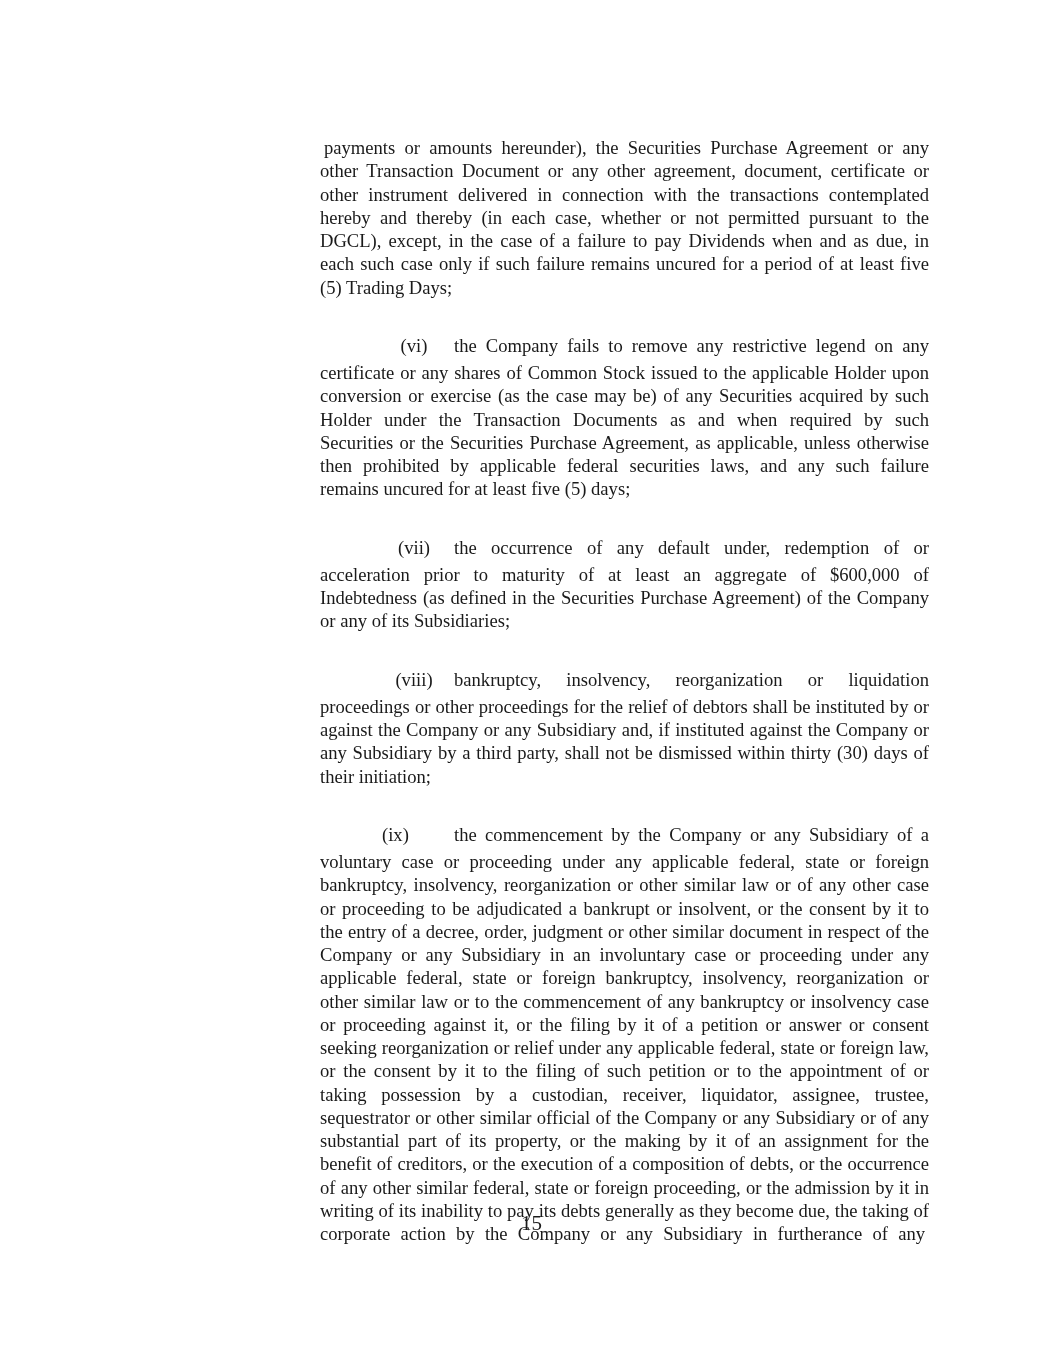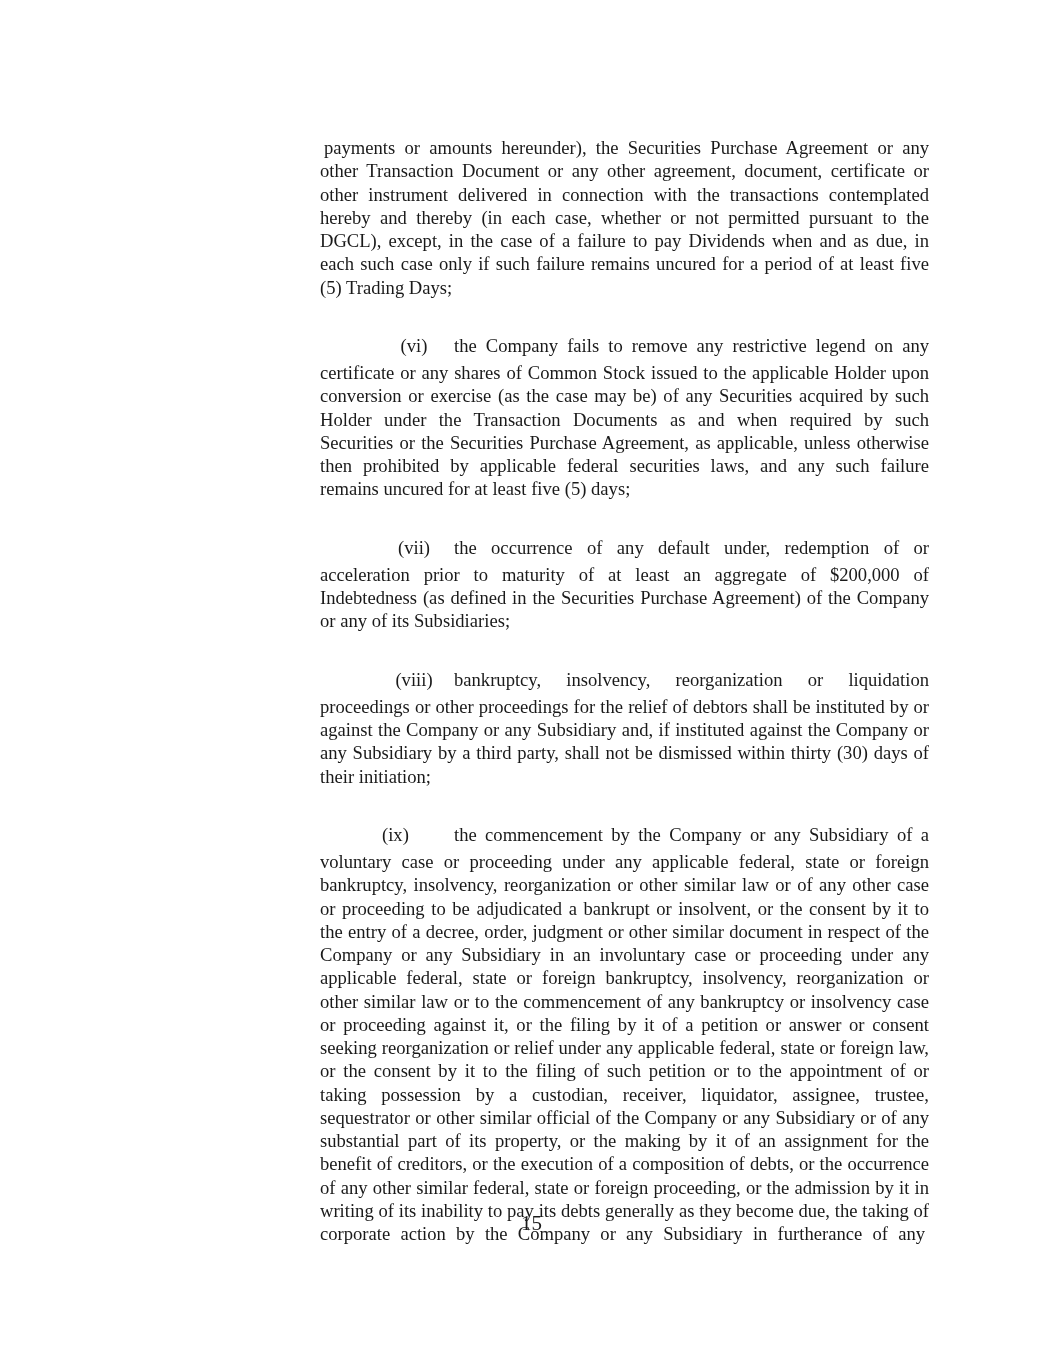--- a/index.html
+++ b/index.html
@@ -65,21 +65,21 @@
 <body>
 
 <div class="page">
 
   <div class="text-block">
 
     <p class="para"><span>payments or amounts hereunder), the Securities Purchase Agreement or any other Transaction Document or any other agreement, document, certificate or other instrument delivered in connection with the transactions contemplated hereby and thereby (in each case, whether or not permitted pursuant to the DGCL), except, in the case of a failure to pay Dividends when and as due, in each such case only if such failure remains uncured for a period of at least five (5) Trading Days;</span></p>
 
     <p class="para clause"><span class="clause-label">(vi)</span><span>the Company fails to remove any restrictive legend on any certificate or any shares of Common Stock issued to the applicable Holder upon conversion or exercise (as the case may be) of any Securities acquired by such Holder under the Transaction Documents as and when required by such Securities or the Securities Purchase Agreement, as applicable, unless otherwise then prohibited by applicable federal securities laws, and any such failure remains uncured for at least five (5) days;</span></p>
 
-    <p class="para clause"><span class="clause-label">(vii)</span><span>the occurrence of any default under, redemption of or acceleration prior to maturity of at least an aggregate of $200,000 of Indebtedness (as defined in the Securities Purchase Agreement) of the Company or any of its Subsidiaries;</span></p>
+    <p class="para clause"><span class="clause-label">(vii)</span><span>the occurrence of any default under, redemption of or acceleration prior to maturity of at least an aggregate of $600,000 of Indebtedness (as defined in the Securities Purchase Agreement) of the Company or any of its Subsidiaries;</span></p>
 
     <p class="para clause"><span class="clause-label">(viii)</span><span>bankruptcy, insolvency, reorganization or liquidation proceedings or other proceedings for the relief of debtors shall be instituted by or against the Company or any Subsidiary and, if instituted against the Company or any Subsidiary by a third party, shall not be dismissed within thirty (30) days of their initiation;</span></p>
 
     <p class="para clause continues"><span class="clause-label">(ix)</span><span>the commencement by the Company or any Subsidiary of a voluntary case or proceeding under any applicable federal, state or foreign bankruptcy, insolvency, reorganization or other similar law or of any other case or proceeding to be adjudicated a bankrupt or insolvent, or the consent by it to the entry of a decree, order, judgment or other similar document in respect of the Company or any Subsidiary in an involuntary case or proceeding under any applicable federal, state or foreign bankruptcy, insolvency, reorganization or other similar law or to the commencement of any bankruptcy or insolvency case or proceeding against it, or the filing by it of a petition or answer or consent seeking reorganization or relief under any applicable federal, state or foreign law, or the consent by it to the filing of such petition or to the appointment of or taking possession by a custodian, receiver, liquidator, assignee, trustee, sequestrator or other similar official of the Company or any Subsidiary or of any substantial part of its property, or the making by it of an assignment for the benefit of creditors, or the execution of a composition of debts, or the occurrence of any other similar federal, state or foreign proceeding, or the admission by it in writing of its inability to pay its debts generally as they become due, the taking of corporate action by the Company or any Subsidiary in furtherance of any</span></p>
 
   </div>
 
   <div class="page-number">15</div>
 
 </div>

